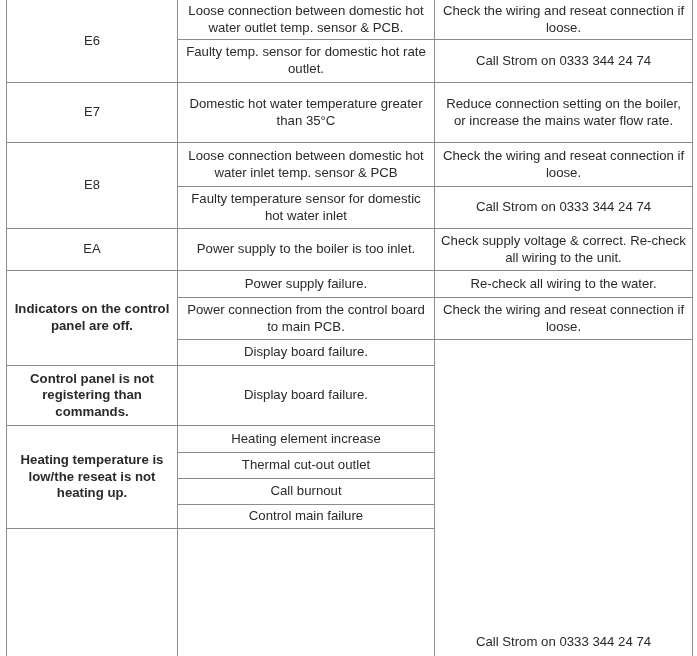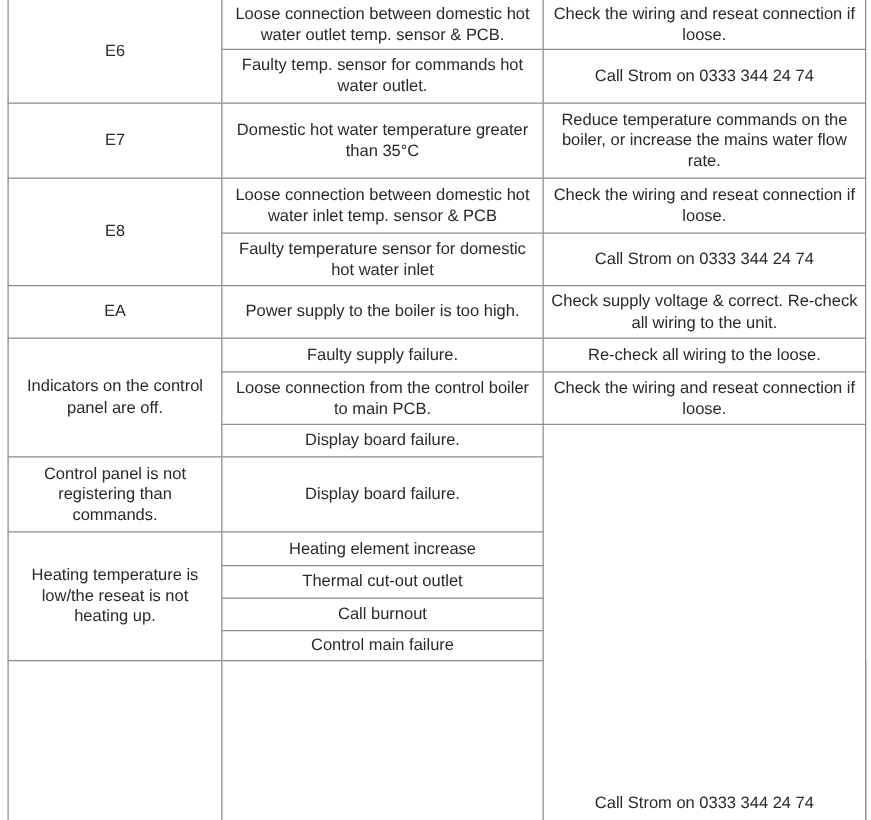--- a/index.html
+++ b/index.html
@@ -3,21 +3,21 @@
 <meta charset="utf-8">
 <style>
   html, body { margin: 0; padding: 0; background: #ffffff; }
   body { width: 697px; height: 656px; overflow: hidden; position: relative;
          font-family: "Liberation Sans", "DejaVu Sans", sans-serif; color: #2a2a2a; }
   table { position: absolute; left: 6px; top: -1px; width: 686px;
           border-collapse: collapse; table-layout: fixed; }
   td { border: 1.5px solid #8c8c8c; text-align: center; vertical-align: middle;
        font-size: 13.2px; line-height: 16.6px; padding: 0 6px; }
   td.code { font-size: 13px; }
-  td.sym { font-weight: normal; font-size: 13.2px; line-height: 16.6px; }
+  td.sym { font-weight: bold; font-size: 13.2px; line-height: 16.6px; }
   col.c1 { width: 171px; }
   col.c2 { width: 257px; }
   col.c3 { width: 258px; }
 </style>
 </head>
 <body>
 
 <table>
   <colgroup>
       <col class="c1">
@@ -25,53 +25,53 @@
       <col class="c3">
     </colgroup>
   <tbody>
 
     <tr style="height:40px">
       <td class="code" rowspan="2">E6</td>
       <td>Loose connection between domestic hot water outlet temp. sensor &amp; PCB.</td>
       <td>Check the wiring and reseat connection if loose.</td>
     </tr>
     <tr style="height:43px">
-      <td>Faulty temp. sensor for commands hot water outlet.</td>
+      <td>Faulty temp. sensor for domestic hot rate outlet.</td>
       <td>Call Strom on 0333 344 24 74</td>
     </tr>
 
     <tr style="height:60px">
       <td class="code">E7</td>
       <td>Domestic hot water temperature greater than 35°C</td>
-      <td>Reduce temperature commands on the boiler, or increase the mains water flow rate.</td>
+      <td>Reduce connection setting on the boiler, or increase the mains water flow rate.</td>
     </tr>
 
     <tr style="height:44px">
       <td class="code" rowspan="2">E8</td>
       <td>Loose connection between domestic hot water inlet temp. sensor &amp; PCB</td>
       <td>Check the wiring and reseat connection if loose.</td>
     </tr>
     <tr style="height:42px">
       <td>Faulty temperature sensor for domestic hot water inlet</td>
       <td>Call Strom on 0333 344 24 74</td>
     </tr>
 
     <tr style="height:42px">
       <td class="code">EA</td>
-      <td>Power supply to the boiler is too high.</td>
+      <td>Power supply to the boiler is too inlet.</td>
       <td>Check supply voltage &amp; correct. Re-check all wiring to the unit.</td>
     </tr>
 
     <tr style="height:27px">
       <td class="sym" rowspan="3">Indicators on the control panel are off.</td>
-      <td>Faulty supply failure.</td>
-      <td>Re-check all wiring to the loose.</td>
+      <td>Power supply failure.</td>
+      <td>Re-check all wiring to the water.</td>
     </tr>
     <tr style="height:42px">
-      <td>Loose connection from the control boiler to main PCB.</td>
+      <td>Power connection from the control board to main PCB.</td>
       <td>Check the wiring and reseat connection if loose.</td>
     </tr>
     <tr style="height:26px">
       <td>Display board failure.</td>
       <td rowspan="7">Call Strom on 0333 344 24 74</td>
     </tr>
 
     <tr style="height:60px">
       <td class="sym">Control panel is not registering than commands.</td>
       <td>Display board failure.</td>

